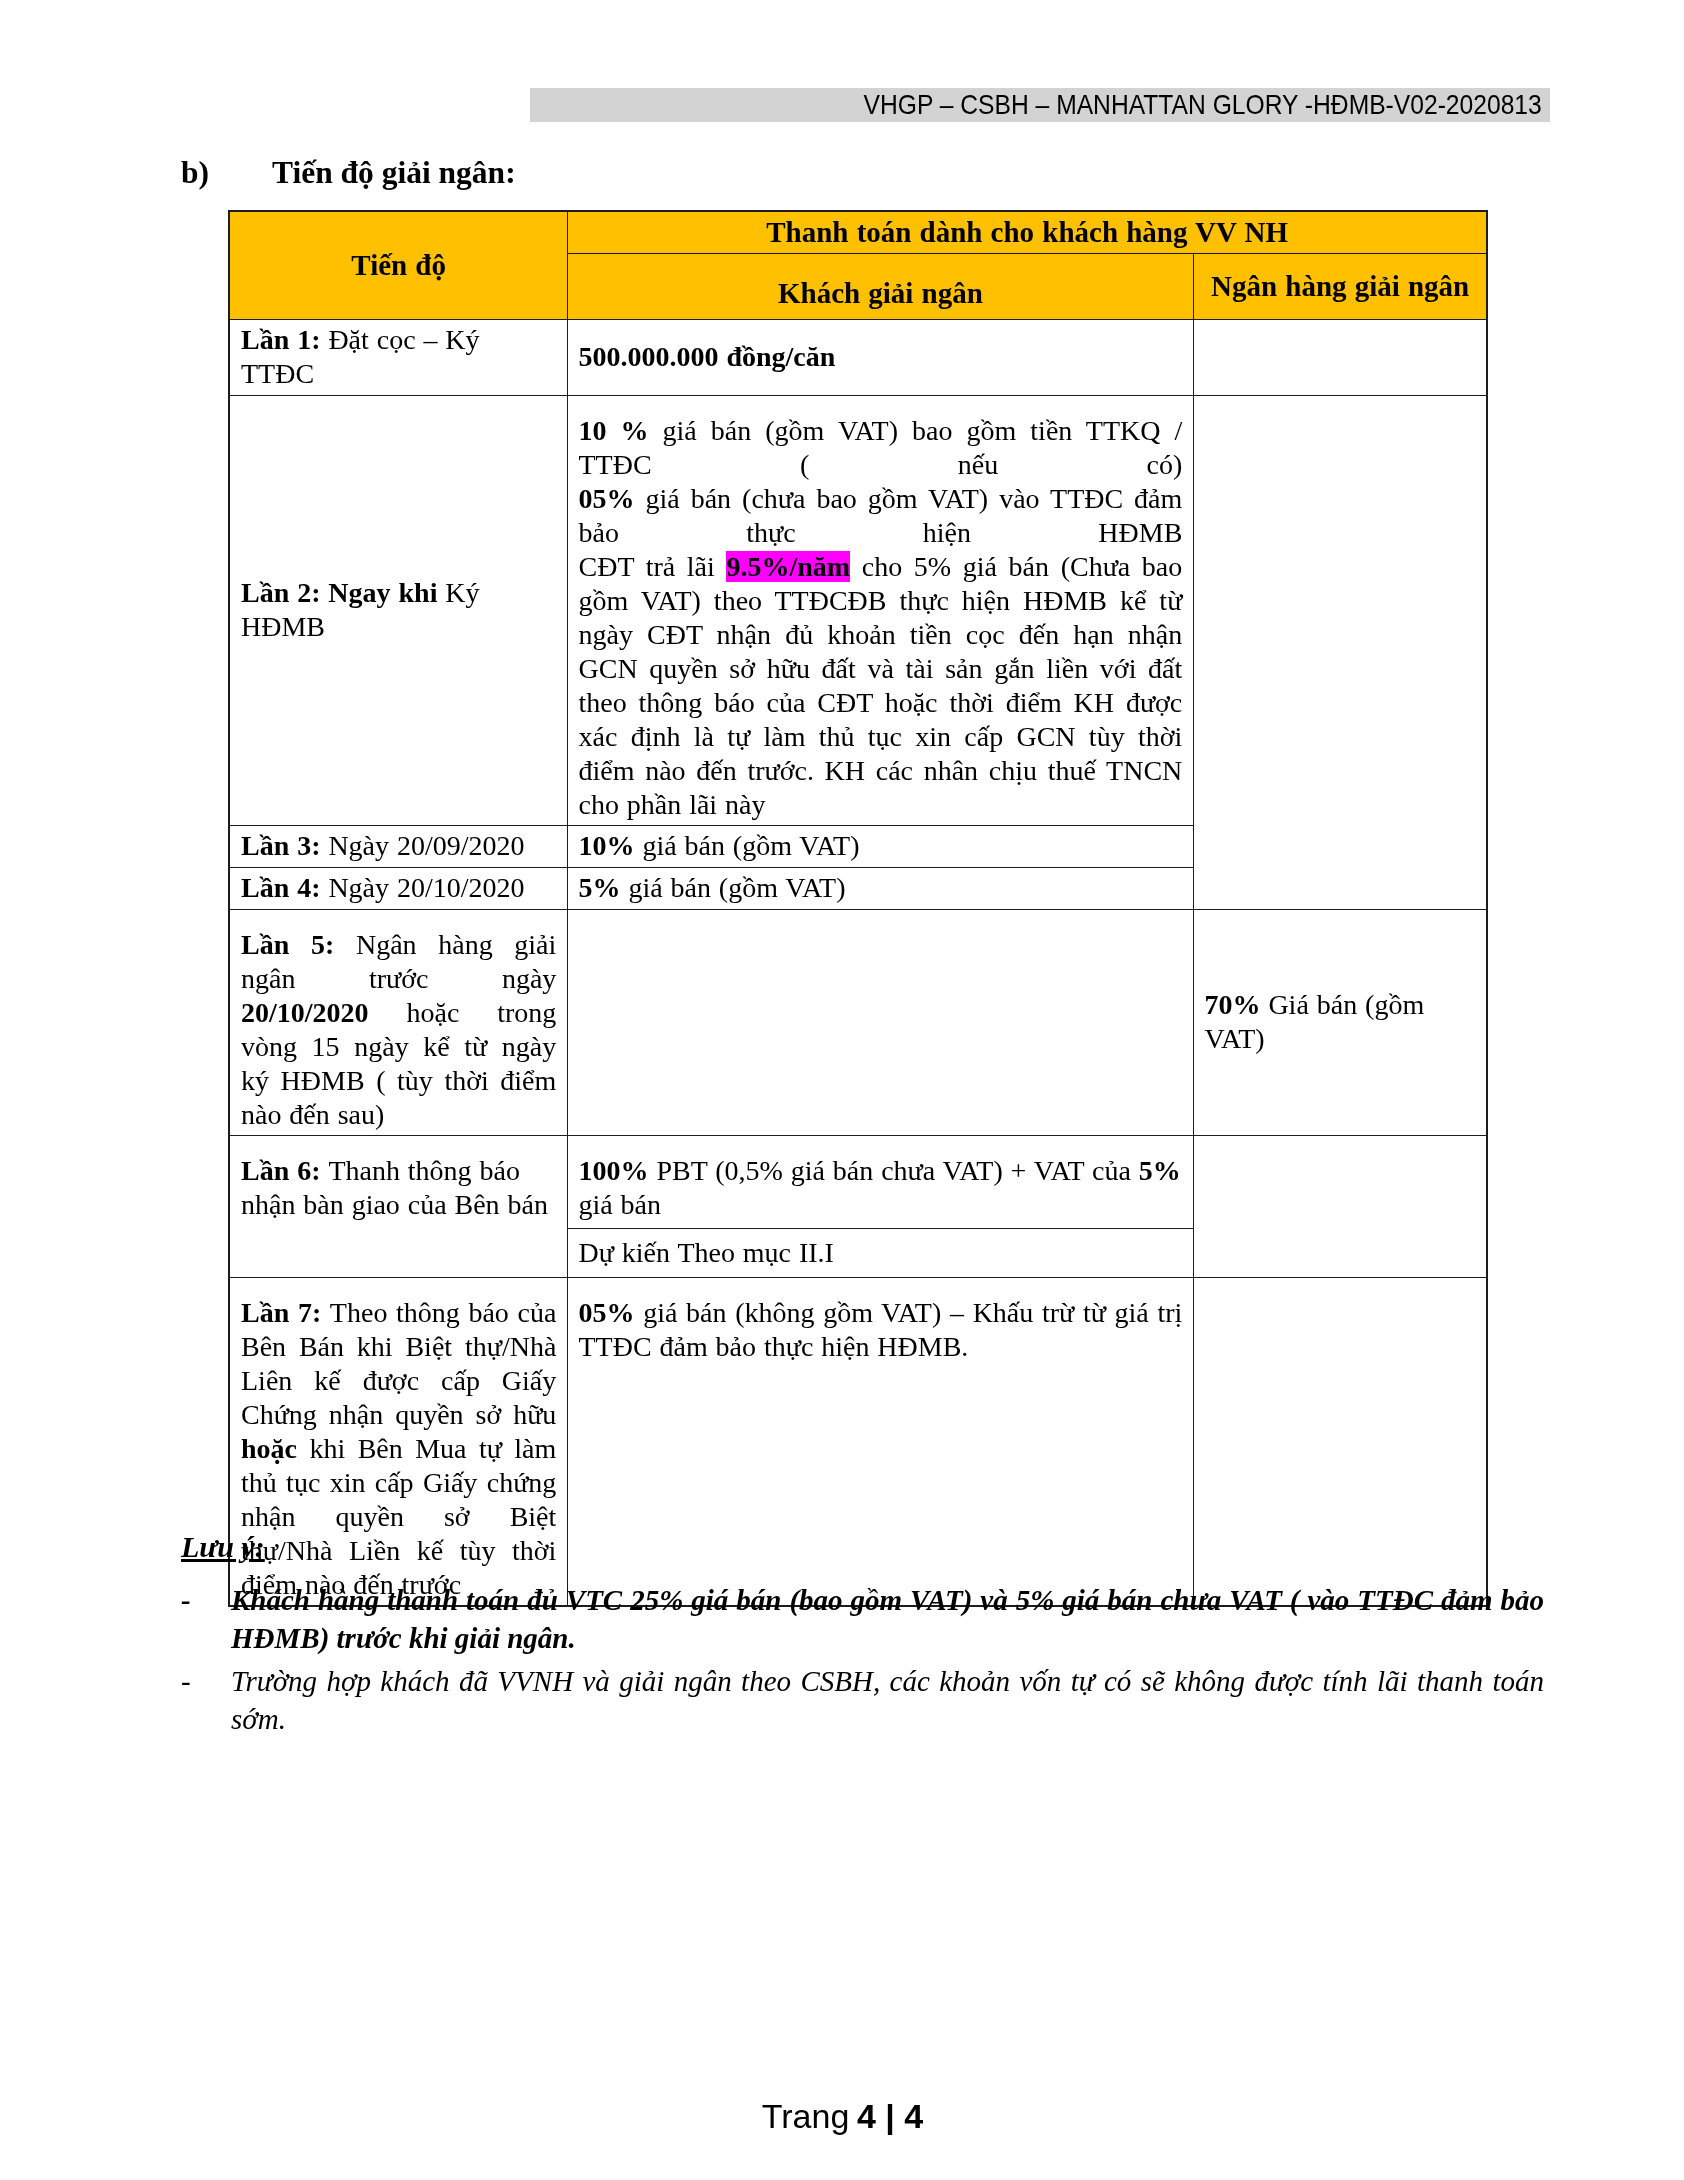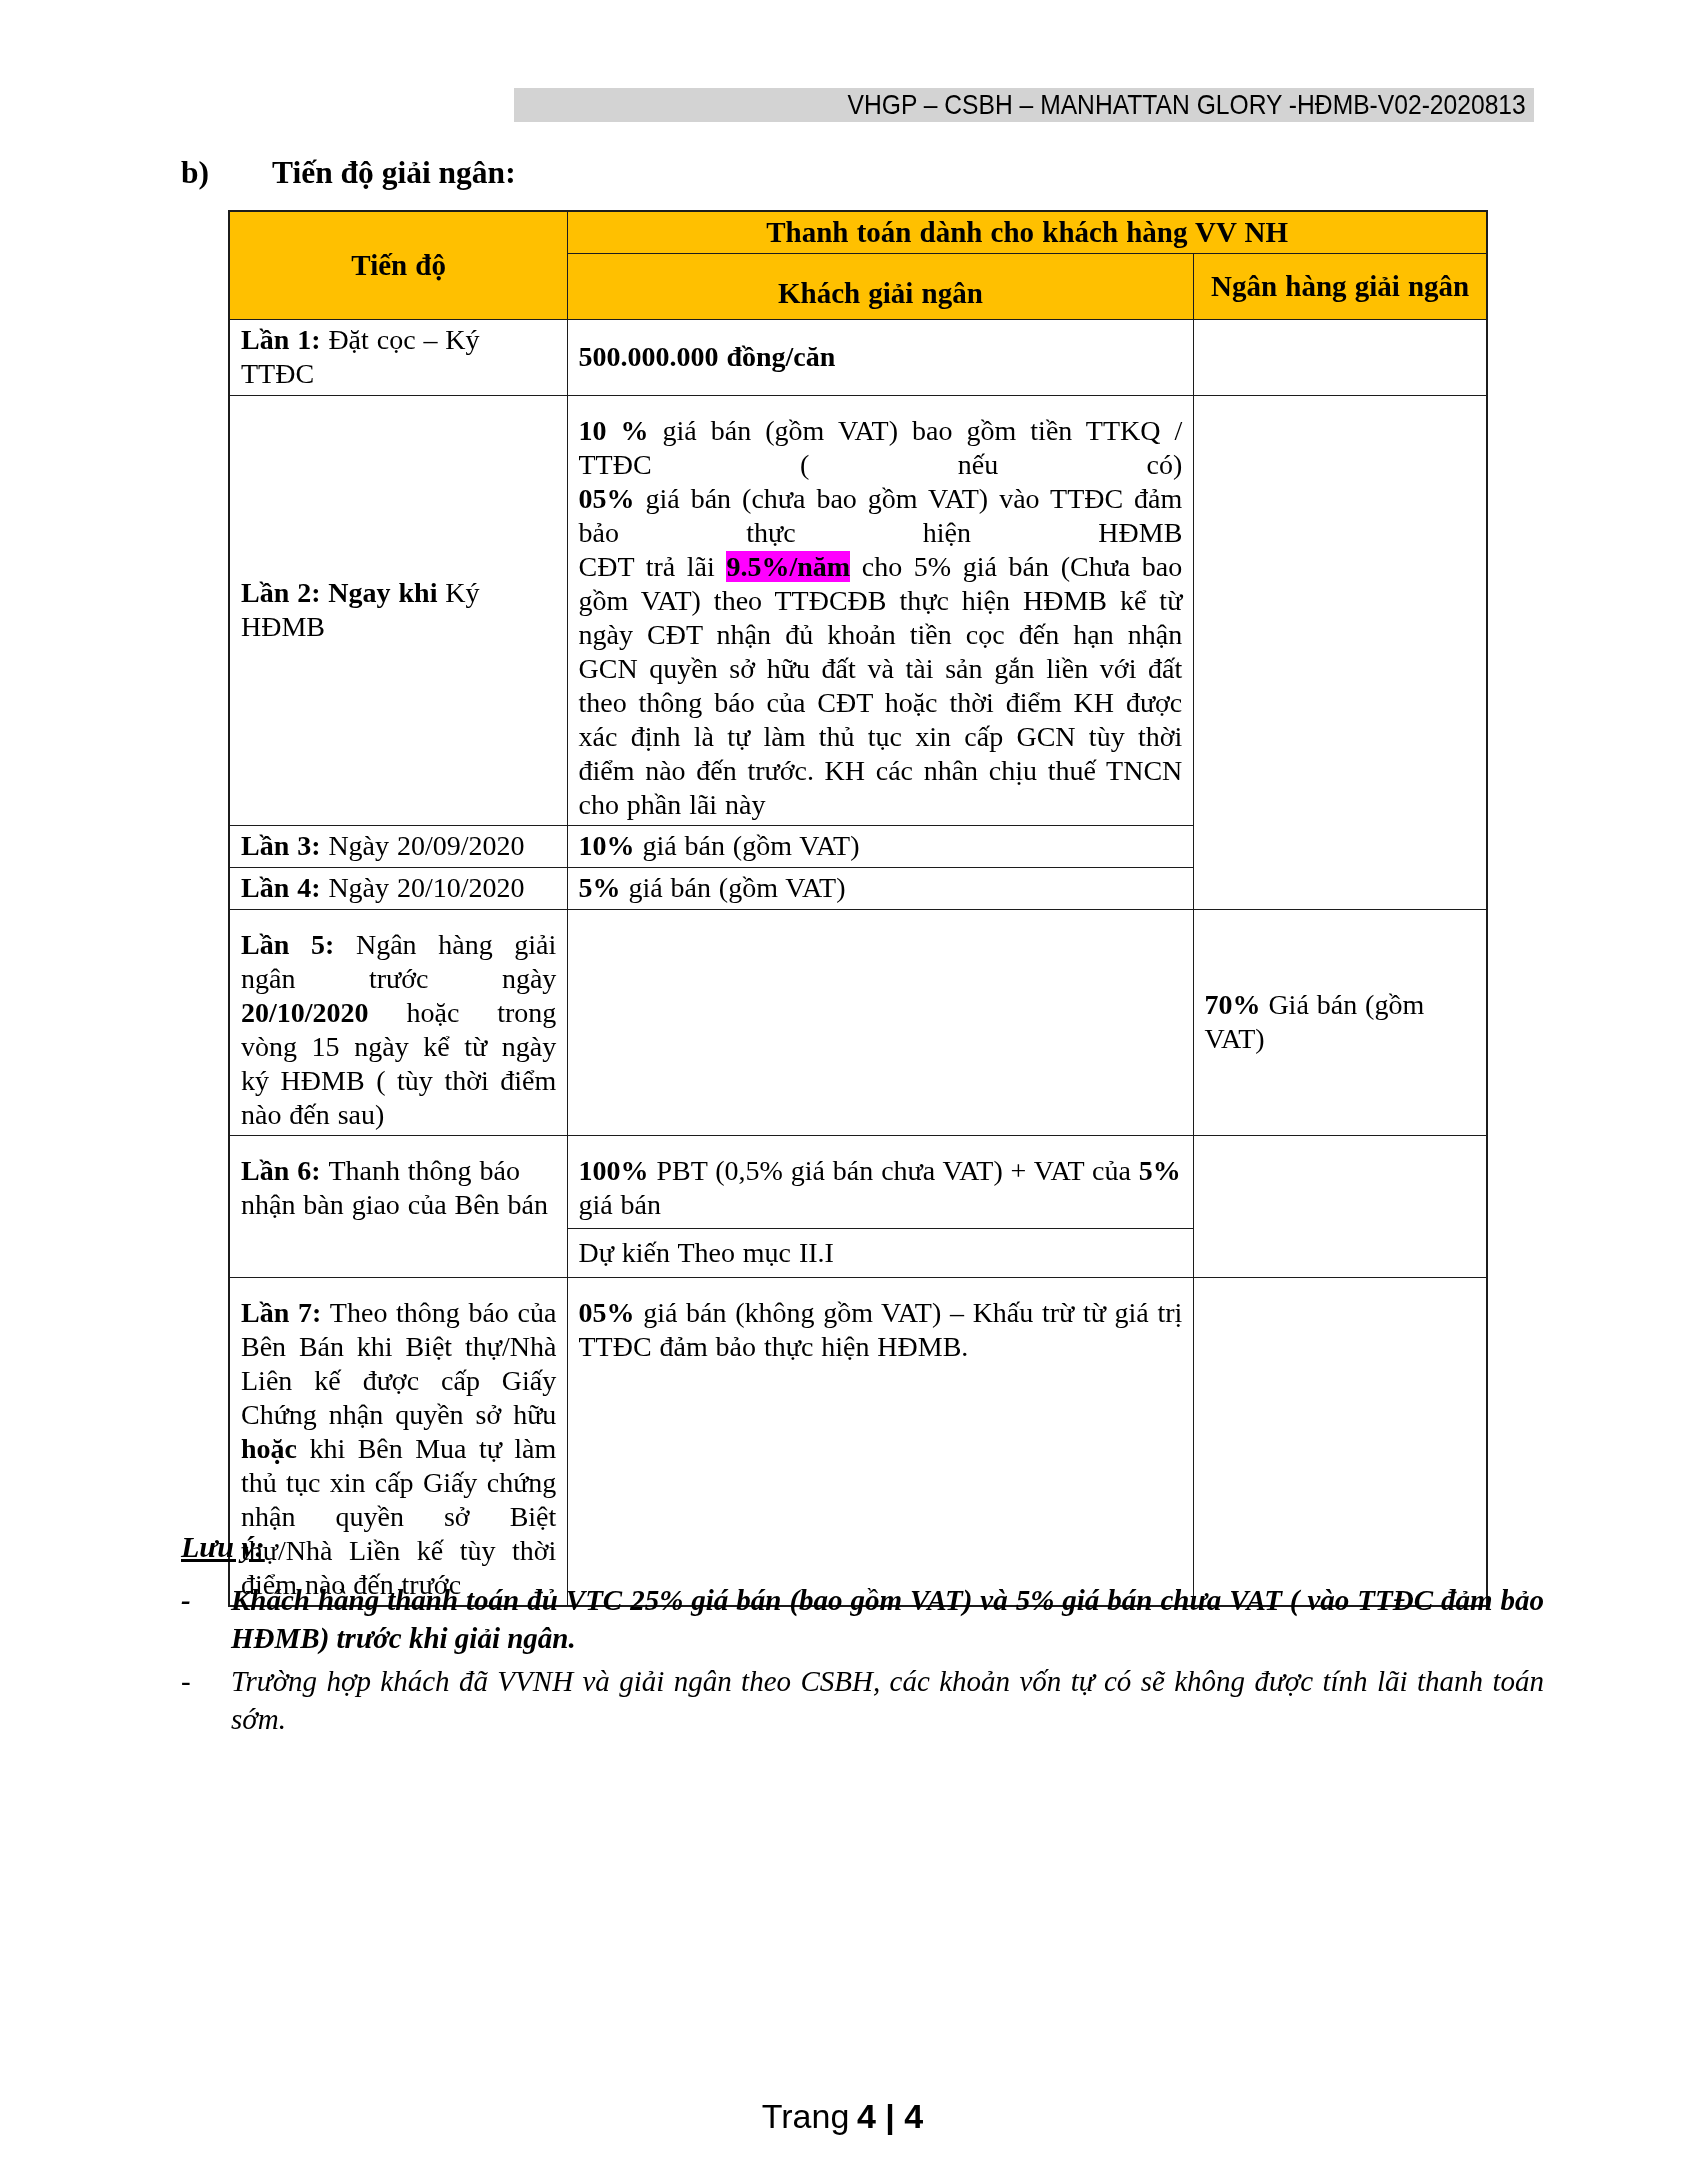--- a/index.html
+++ b/index.html
@@ -12,21 +12,21 @@
   body{
     width:1685px;height:2181px;
     background:#ffffff;
     position:relative;
     font-family:"Liberation Serif","DejaVu Serif",serif;
     color:#000;
     overflow:hidden;
   }
   
   .header-bar{
-    position:absolute;left:514px;top:88px;width:1020px;height:34px;
+    position:absolute;left:530px;top:88px;width:1020px;height:34px;
     background:var(--c-bar);
     display:flex;align-items:center;justify-content:flex-end;
     padding-right:8.5px;box-sizing:border-box;
     font-family:"Liberation Sans","DejaVu Sans",sans-serif;
     font-size:28px;
   }
   .header-bar .squeeze{
     display:inline-block;transform:scaleX(.88);transform-origin:100% 50%;
     white-space:nowrap;
   }

